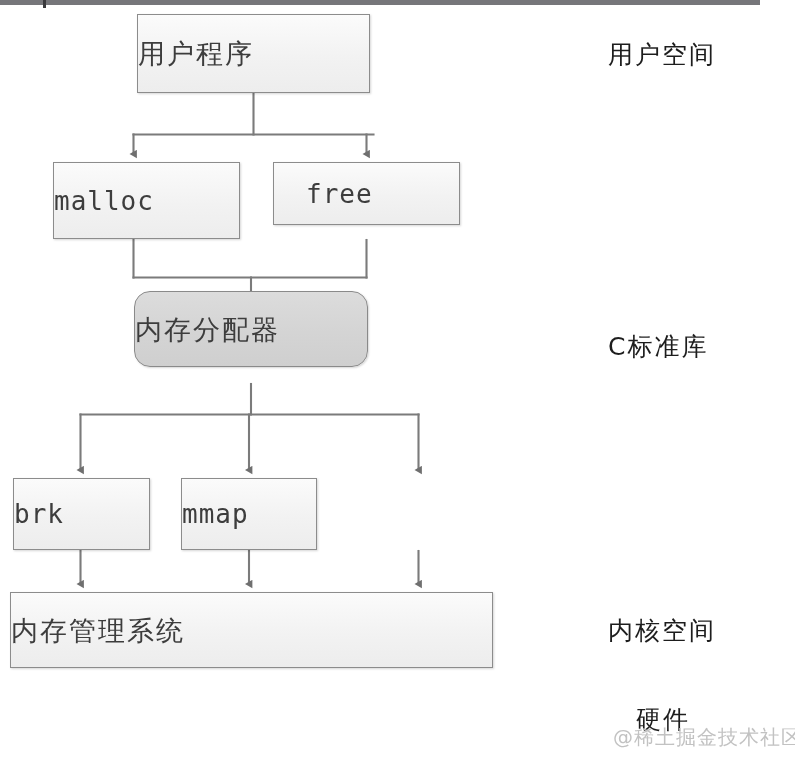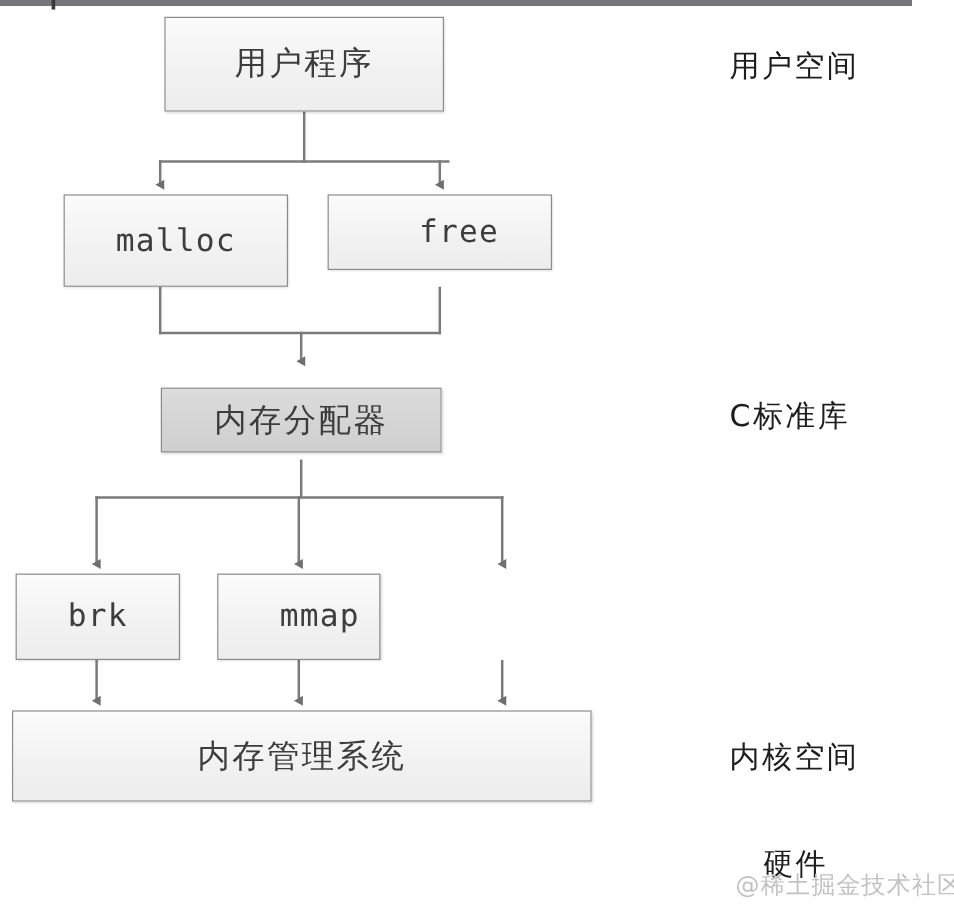--- a/index.html
+++ b/index.html
@@ -35,21 +35,20 @@
   }
   
   .node {
     position: absolute;
     box-sizing: border-box;
     border: 1.6px solid #8c8c8c;
     background: linear-gradient(180deg, #fbfbfb 0%, #f2f2f2 55%, #ededed 100%);
     box-shadow: 1px 1px 2px rgba(0,0,0,0.16);
     display: flex;
     align-items: center;
-    justify-content: center;
     color: #3d3d3d;
     line-height: 1;
     user-select: none;
   }
   .node.gray {
     background: linear-gradient(180deg, #dcdcdc 0%, #d4d4d4 55%, #cfcfcf 100%);
     border-color: #8a8a8a;
   }
   .node.cjk {
     font-family: "DejaVu Sans", "Liberation Sans", sans-serif;
@@ -133,29 +132,29 @@
   </div>
 
   <div class="node mono" style="left:53px; top:162px; width:187px; height:77px;">
     <span>malloc</span>
   </div>
 
   <div class="node mono" style="left:273px; top:162px; width:187px; height:63px;padding-left:32px;">
     <span>free</span>
   </div>
 
-  <div class="node cjk gray" style="left:134px; top:323px; width:234px; height:54px;">
+  <div class="node cjk gray" style="left:134px; top:291px; width:234px; height:76px;border-radius:16px;">
     <span>内存分配器</span>
   </div>
 
   <div class="node mono" style="left:13px; top:478px; width:137px; height:72px;">
     <span>brk</span>
   </div>
 
-  <div class="node mono" style="left:181px; top:478px; width:136px; height:72px;padding-left:35px;">
+  <div class="node mono" style="left:181px; top:478px; width:136px; height:72px;">
     <span>mmap</span>
   </div>
 
 
   <div class="node cjk" style="left:10px; top:592px; width:483px; height:76px;">
     <span>内存管理系统</span>
   </div>
 
 
   <div class="side-label" style="left:608px; top:42px;">用户空间</div>

